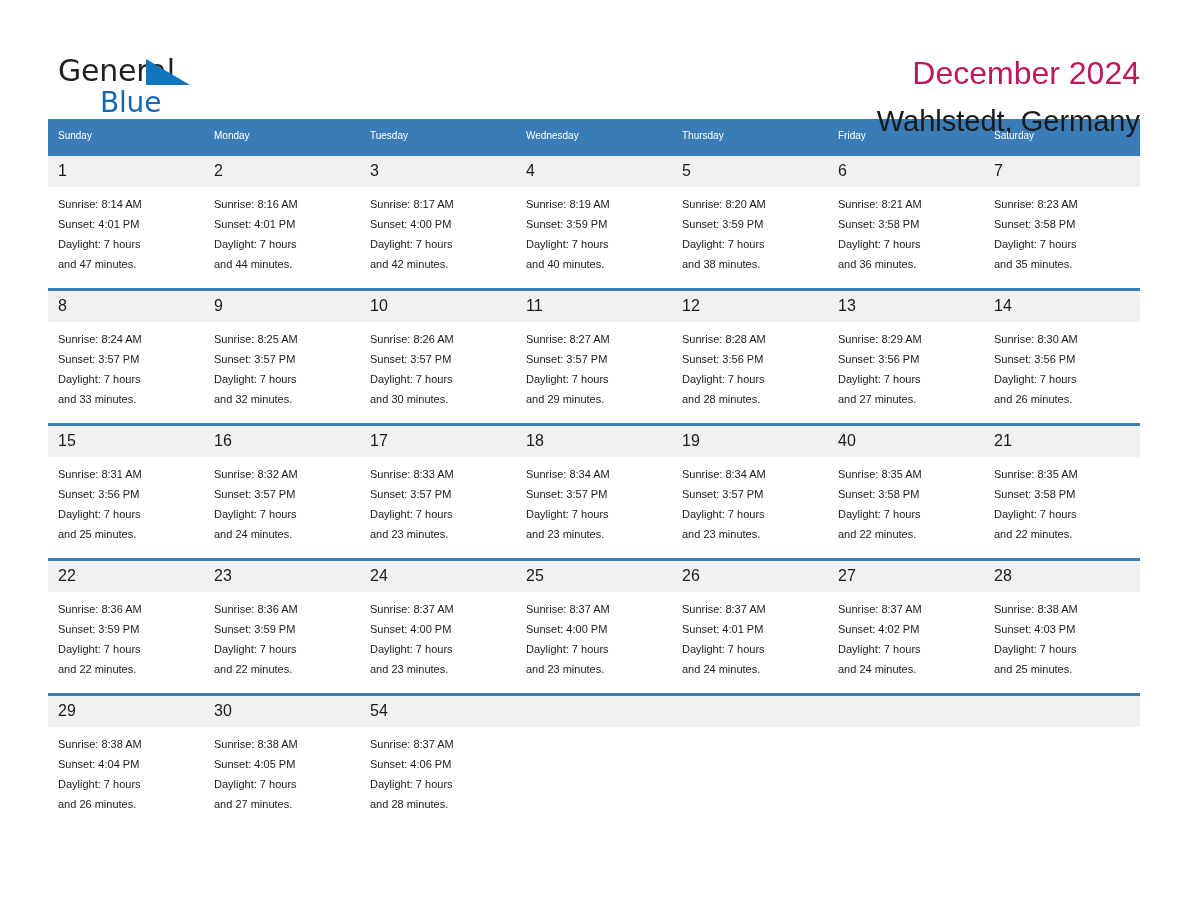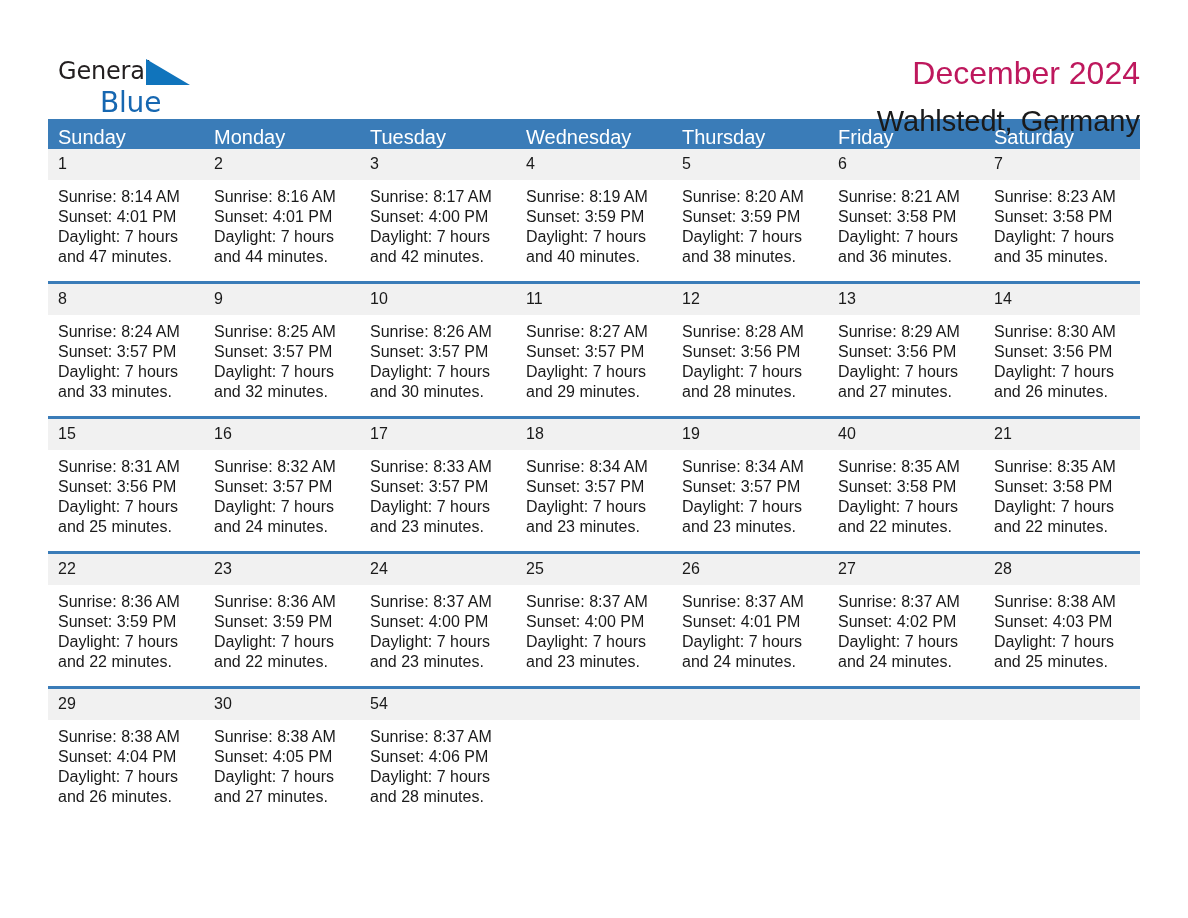--- a/index.html
+++ b/index.html
@@ -34,21 +34,21 @@
   .brand {
     position: relative;
     width: 160px;
     height: 78px;
     flex: 0 0 auto;
   }
   .brand-general {
     position: absolute;
     left: 10px;
     top: 8px;
-    font-size: 24px;
+    font-size: 30px;
     line-height: 34px;
     color: #231f20;
     letter-spacing: -0.2px;
     font-family: "DejaVu Sans", sans-serif;
     font-weight: 400;
   }
   .brand-blue {
     position: absolute;
     left: 52px;
     top: 40px;
@@ -95,24 +95,24 @@
   
   .calendar {
     width: 1092px;
     margin-top: 11px;
     border-collapse: collapse;
     table-layout: fixed;
   }
   .dow-row th {
     background: #3a7cb8;
     color: #ffffff;
-    font-size: 20px;
+    font-size: 10px;
     font-weight: 400;
     text-align: left;
-    padding: 7px 0 0 10px;
+    padding: 7px 0 12px 10px;
     height: 18px;
     font-family: "Liberation Sans", sans-serif;
   }
   .week-row td {
     vertical-align: top;
     padding: 0;
     border-top: 3px solid #3a7cb8;
     width: 156px;
   }
   .week-row:first-of-type td {
@@ -126,21 +126,21 @@
     background: #f1f1f1;
     font-size: 16px;
     line-height: 18px;
     padding: 6px 0 7px 10px;
     color: #1a1a1a;
     min-height: 18px;
     font-family: "Liberation Sans", sans-serif;
   }
   .info {
     padding: 7px 8px 0 10px;
-    font-size: 16px;
+    font-size: 11px;
     line-height: 20px;
     color: #1a1a1a;
     font-family: "Liberation Sans", sans-serif;
   }
   .info div { white-space: nowrap; }
   .cell.empty .daynum { background: #f1f1f1; }
 </style>
 </head>
 <body>
 

